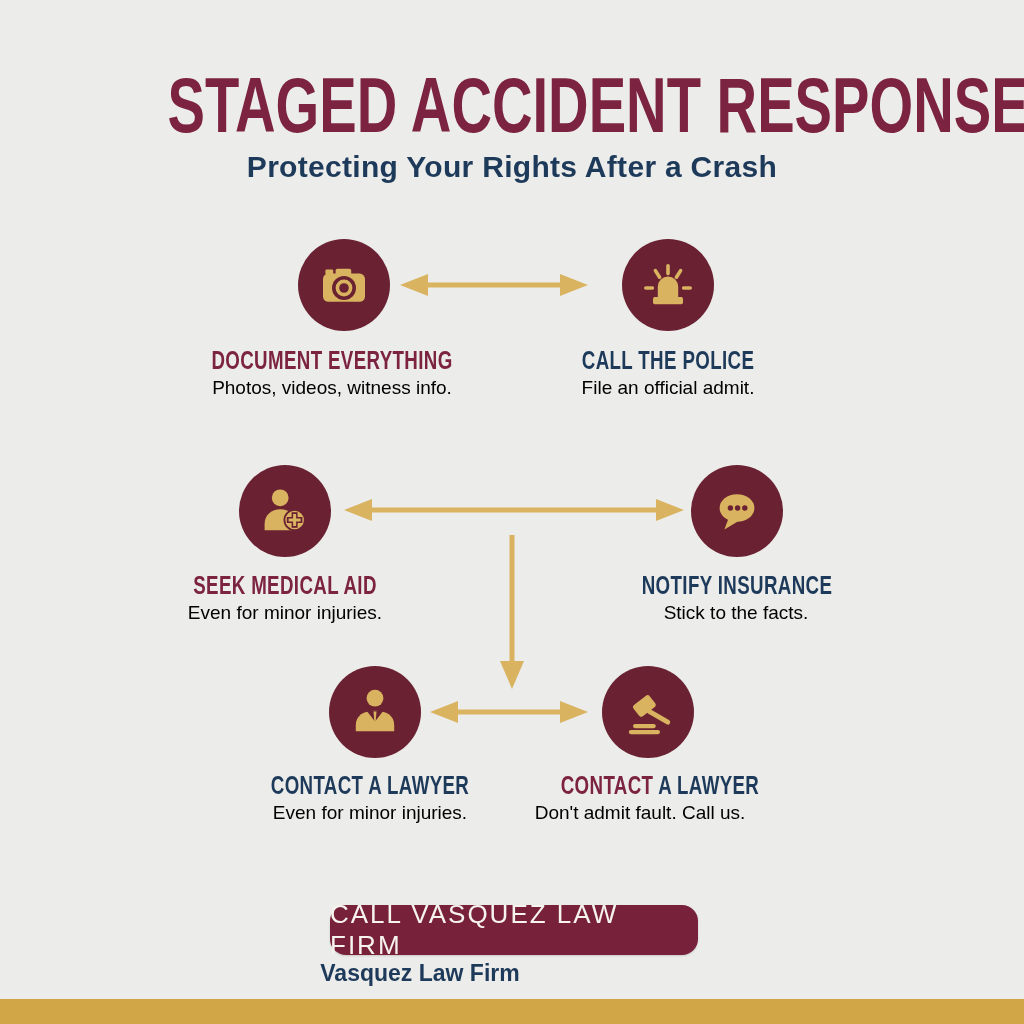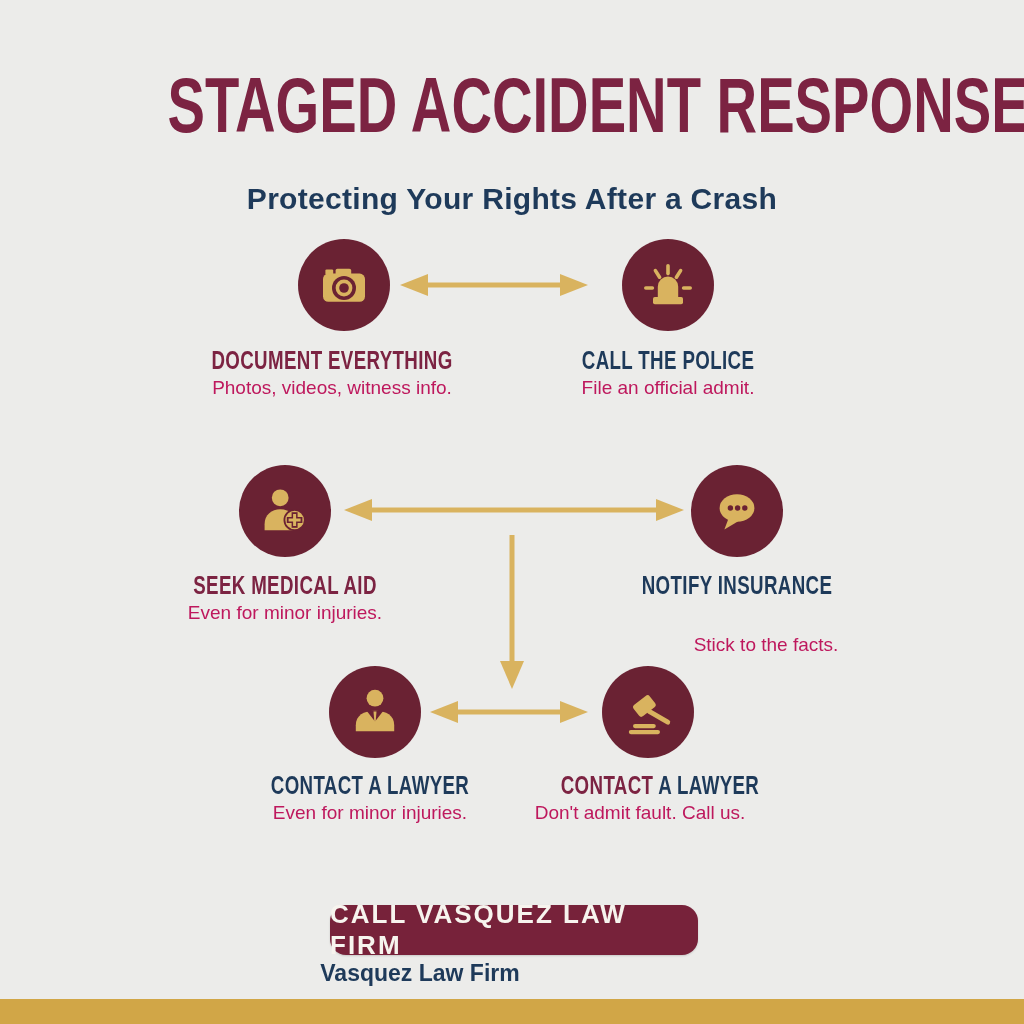--- a/index.html
+++ b/index.html
@@ -13,53 +13,53 @@
   .condensed{transform:scaleX(0.72);transform-origin:center;white-space:nowrap;}
   .t-maroon{color:#7c2342;}
   .t-navy{color:#1e3a5a;}
 
   .main-title{
     left:0;top:66px;width:1024px;
     font-size:78px;font-weight:800;letter-spacing:0px;line-height:1.0;text-decoration:underline;
   }
   .main-subtitle{
     left:0;top:150px;width:1024px;
-    font-size:30px;font-weight:700;letter-spacing:0.3px;margin-top:32px;
+    font-size:30px;font-weight:700;letter-spacing:0.3px;
   }
 
   .circle{
     width:92px;height:92px;border-radius:50%;
     background:#6a2233;
     display:flex;align-items:center;justify-content:center;
   }
   .icon{width:60px;height:60px;display:block;}
   .icon .gold{fill:#d9b35f;}
   .icon .maroon{fill:#6a2233;}
   .icon .gstroke{stroke:#d9b35f;stroke-linecap:round;fill:none;}
 
   .step-title{
     width:400px;font-size:26px;font-weight:800;letter-spacing:0.5px;
     text-align:center;
   }
   .step-sub{
-    width:400px;font-size:19px;font-weight:400;color:#be185d;
+    width:400px;font-size:19px;font-weight:400;color:#000000;
     text-align:center;
   }
 
   .arrow-shaft{stroke:#d9b35f;stroke-width:5;}
   .arrow-head{fill:#d9b35f;}
 
   .cta-button{
     left:330px;top:905px;width:368px;height:50px;
     background:#77223a;border-radius:16px;
     display:flex;align-items:center;justify-content:center;
     cursor:pointer;box-shadow:0 1px 2px rgba(0,0,0,0.15);
   }
   .cta-button span{
-    color:#f7f4ee;font-size:26px;font-weight:700;letter-spacing:2px;
+    color:#f7f4ee;font-size:26px;font-weight:400;letter-spacing:2px;
   }
   .footer-name{
     left:0;top:960px;width:840px;
     font-size:23px;font-weight:700;
   }
   .gold-bar{
     left:0;top:999px;width:1024px;height:25px;background:#d1a647;
   }
 </style>
 </head>
@@ -143,21 +143,21 @@
 
   <svg class="abs" style="left:499px;top:535px;" width="26" height="156">
     <line class="arrow-shaft" x1="13" y1="0" x2="13" y2="128"></line>
     <polygon class="arrow-head" points="13,154 1,126 25,126"></polygon>
   </svg>
 
   <div class="abs step-title condensed t-maroon" style="left:85px;top:570px;">SEEK MEDICAL AID</div>
   <div class="abs step-sub" style="left:85px;top:602px;">Even for minor injuries.</div>
 
   <div class="abs step-title condensed t-navy" style="left:537px;top:570px;">NOTIFY INSURANCE</div>
-  <div class="abs step-sub" style="left:566px;top:602px;margin-top:32px;">Stick to the facts.</div>
+  <div class="abs step-sub" style="left:536px;top:602px;">Stick to the facts.</div>
 
   <div class="abs circle" style="left:329px;top:666px;">
     <svg class="icon" viewBox="0 0 100 100">
       <circle class="gold" cx="50" cy="27" r="14"></circle>
       <path class="gold" d="M18,82 V72 C18,56 31,48 50,48 C69,48 82,56 82,72 V82 Z"></path>
       <path class="maroon" d="M36,48 L50,66 L64,48 Z"></path>
       <path class="gold" d="M47.5,49 L52.5,49 L51,67 L49,67 Z"></path>
     </svg>
   </div>
 

